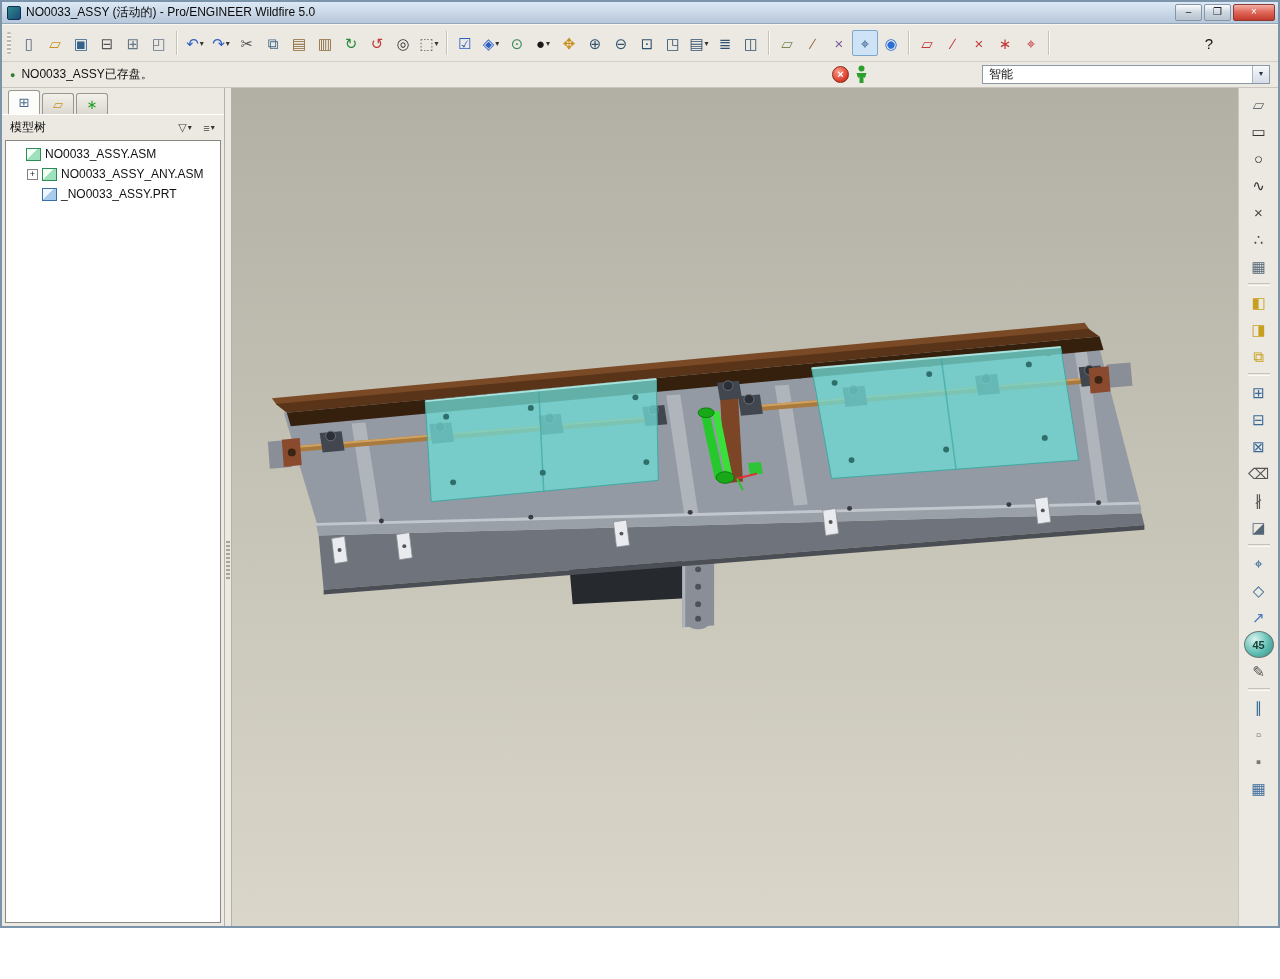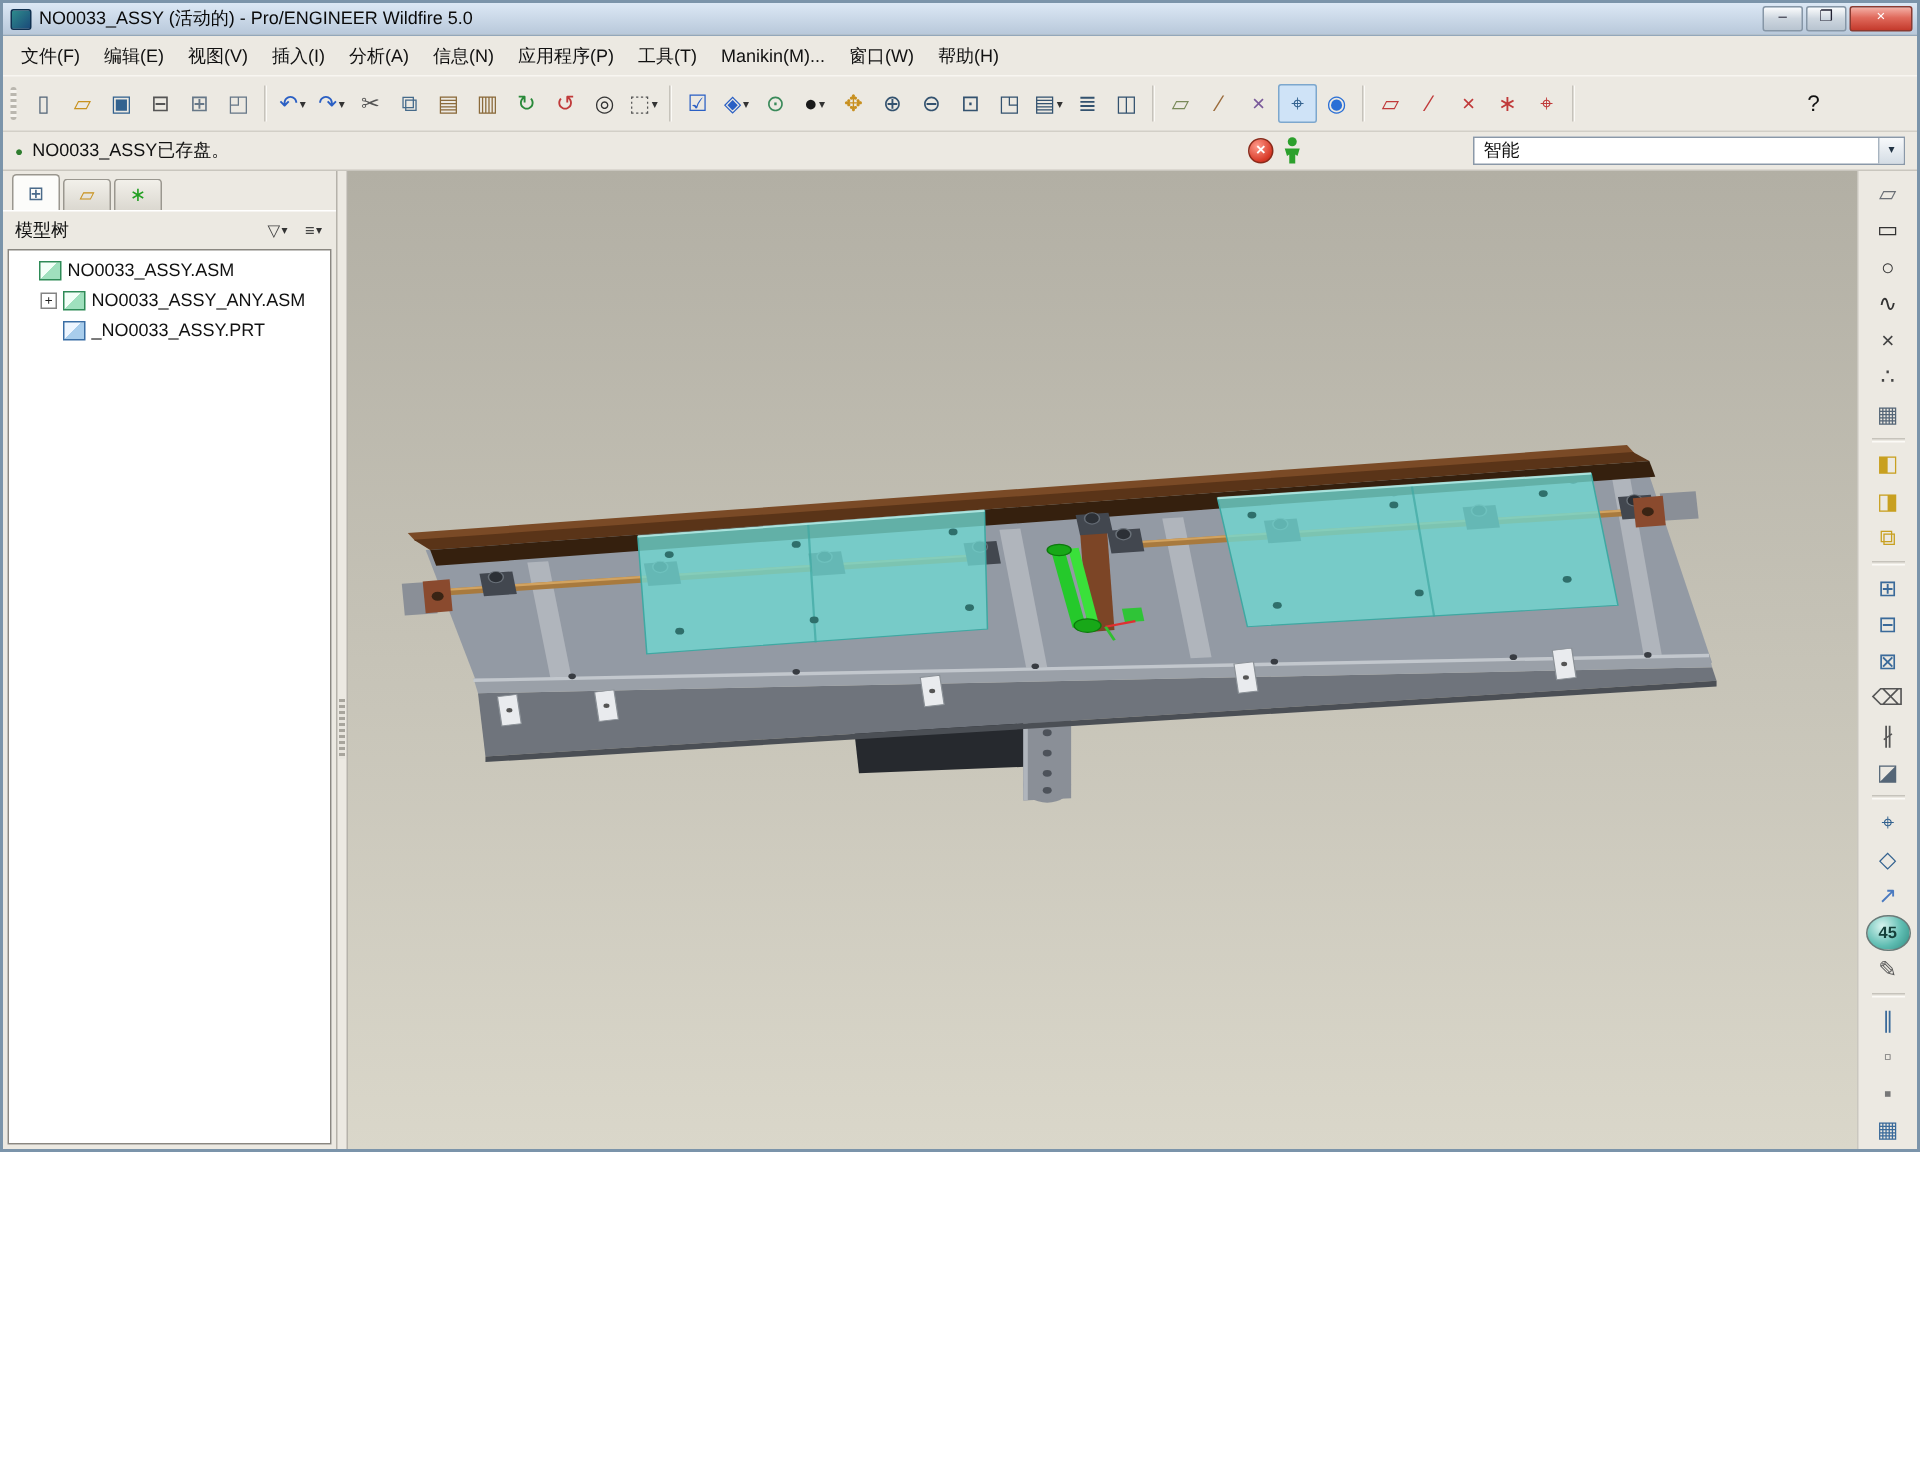--- a/index.html
+++ b/index.html
@@ -1,18 +1,18 @@
 <!DOCTYPE html>
 <html style="--c-titlebar-top: #dce8f5; --c-titlebar-bottom: #b8c8da; --c-chrome: #ece9e2; --c-selection-blue: #cfe3f7; --c-viewport-top: #b2afa4; --c-viewport-bottom: #dad7ca; --c-deck: #939aa4; --c-deck-dark: #6f747c; --c-rail-brown: #5a3418; --c-rail-brown-dark: #35200e; --c-panel-cyan: #6fd8d2; --c-shaft-copper: #a87a3e; --c-shaft-light: #d2a360; --c-bearing-dark: #42474f; --c-belt-green: #25c92b; --c-pedestal-dark: #26292e; --c-bracket-gray: #8a8f97; --c-clip-white: #e9ebee; --c-copper-block: #8a4a2e; --c-tree-green: #2e8b57; --c-msg-green: #2f7d2f;"><head>
 <meta charset="utf-8">
 <style>
   *{margin:0;padding:0;box-sizing:border-box;}
   html,body{width:1280px;height:979px;overflow:hidden;}
   body{font-family:"Liberation Sans","DejaVu Sans",sans-serif;font-size:12px;color:#111;}
-  .window{width:1280px;height:768px;border:2px solid #7b94aa;background:var(--c-chrome);display:flex;flex-direction:column;}
+  .window{width:1280px;height:928px;border:2px solid #7b94aa;background:var(--c-chrome);display:flex;flex-direction:column;}
   
   .titlebar{height:22px;flex:0 0 22px;display:flex;align-items:center;padding:0 3px 0 5px;
     background:linear-gradient(var(--c-titlebar-top),var(--c-titlebar-bottom));border-bottom:1px solid #93a7ba;}
   .app-icon{width:14px;height:14px;margin-right:5px;border-radius:2px;
     background:linear-gradient(135deg,#2e8b8b,#1a4a7a);border:1px solid #0f3050;}
   .title{font-size:12px;color:#0a0a0a;white-space:nowrap;}
   .win-controls{margin-left:auto;display:flex;gap:2px;align-items:center;}
   .win-btn{min-width:27px;height:17px;padding:0 2px;border:1px solid #8696a6;border-radius:2px;
     background:linear-gradient(#fbfcfd,#cdd6df 50%,#b8c4d0);font-size:10px;line-height:14px;text-align:center;color:#223;}
   .win-btn.close{min-width:42px;background:linear-gradient(#f4b0a6,#e06a5c 45%,#c43a2c);border-color:#8a3a30;color:#fff;}
@@ -83,33 +83,20 @@
   <div class="titlebar">
     <span class="app-icon"></span>
     <span class="title">NO0033_ASSY (活动的) - Pro/ENGINEER Wildfire 5.0</span>
     <span class="win-controls">
         <span class="win-btn">–</span>
         <span class="win-btn">❐</span>
         <span class="win-btn close">×</span>
       </span>
   </div>
 
-  <div class="menubar">
-      <span class="menu-item">文件(F)</span>
-      <span class="menu-item">编辑(E)</span>
-      <span class="menu-item">视图(V)</span>
-      <span class="menu-item">插入(I)</span>
-      <span class="menu-item">分析(A)</span>
-      <span class="menu-item">信息(N)</span>
-      <span class="menu-item">应用程序(P)</span>
-      <span class="menu-item">工具(T)</span>
-      <span class="menu-item">Manikin(M)...</span>
-      <span class="menu-item">窗口(W)</span>
-      <span class="menu-item">帮助(H)</span>
-    </div>
 
   <div class="toolbar">
     <span class="grip"></span>
   <span class="tb-btn">
         <span class="glyph" style="color: rgb(85, 103, 122);">▯</span>
       </span>
       <span class="tb-btn">
         <span class="glyph" style="color: rgb(200, 146, 31);">▱</span>
       </span>
       <span class="tb-btn">

